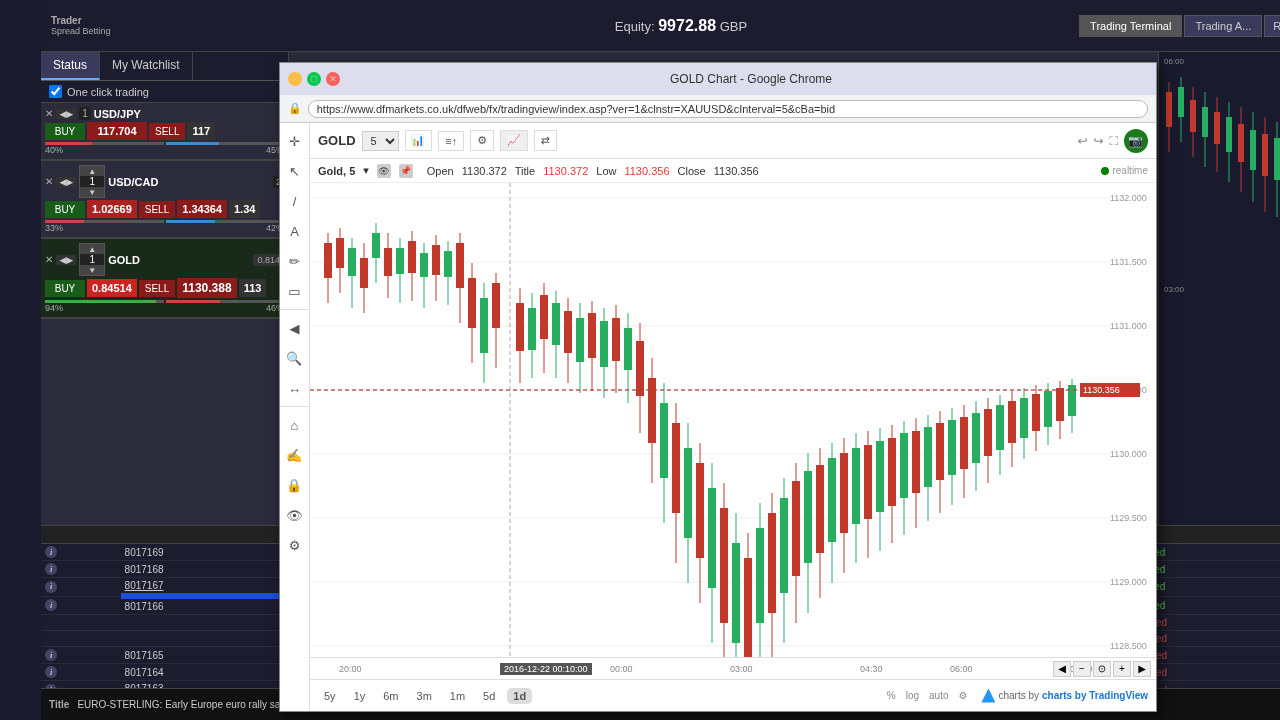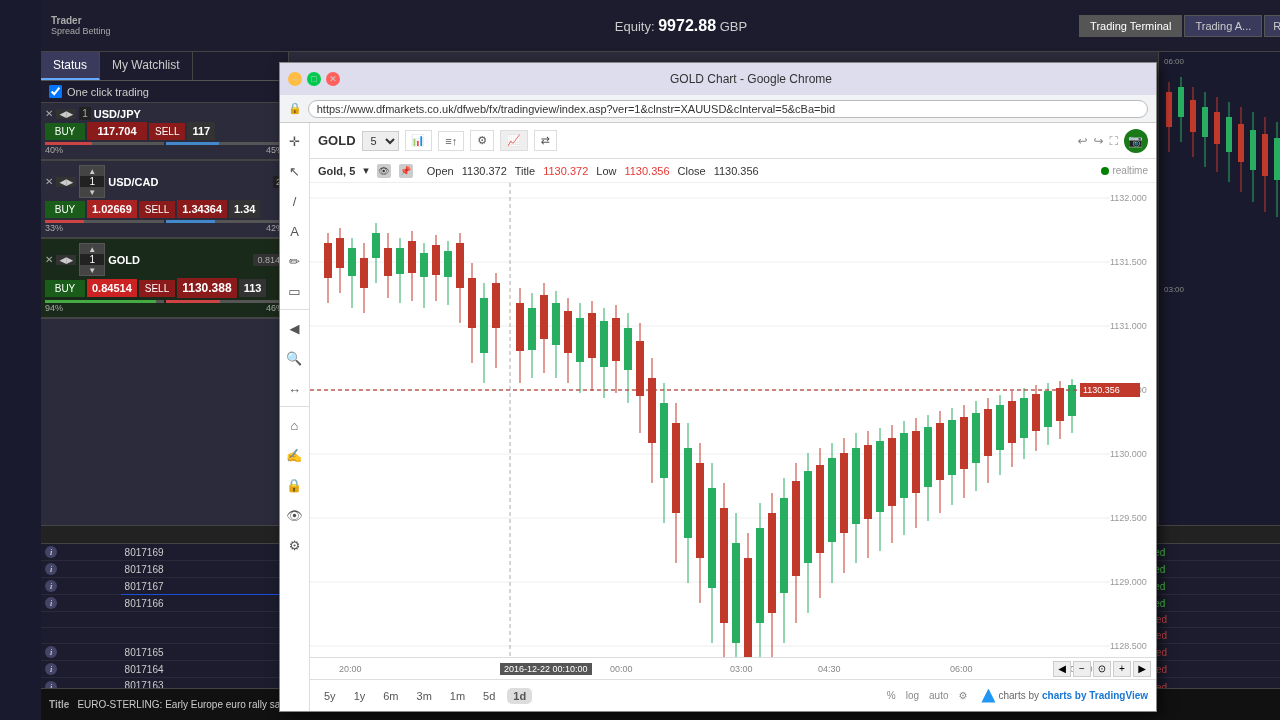--- a/index.html
+++ b/index.html
@@ -544,21 +544,21 @@
             <text x="773" y="210" font-size="9" fill="#fff">1130.356</text>
           </svg>
         </div>
 
         <div style="height:22px;background:#fff;border-top:1px solid #ddd;display:flex;align-items:center;font-size:9px;color:#888;padding:0 4px;position:relative;">
           <div style="position:absolute;left:190px;background:#555;color:#fff;padding:1px 4px;font-size:9px;z-index:2;">2016-12-22 00:10:00</div>
           <span style="position:absolute;left:29px;">20:00</span>
           <span style="position:absolute;left:200px;">21</span>
           <span style="position:absolute;left:300px;">00:00</span>
           <span style="position:absolute;left:420px;">03:00</span>
-          <span style="position:absolute;left:508px;text-align:right;">04:30</span>
+          <span style="position:absolute;left:550px;text-align:right;">04:30</span>
           <span style="position:absolute;left:640px;">06:00</span>
           <span style="position:absolute;left:760px;">08:00</span>
 
           <div style="position:absolute;right:5px;display:flex;gap:2px;">
             <button style="width:18px;height:16px;background:#eee;border:1px solid #ccc;cursor:pointer;font-size:10px;">◀</button>
             <button style="width:18px;height:16px;background:#eee;border:1px solid #ccc;cursor:pointer;font-size:10px;">−</button>
             <button style="width:18px;height:16px;background:#eee;border:1px solid #ccc;cursor:pointer;font-size:10px;">⊙</button>
             <button style="width:18px;height:16px;background:#eee;border:1px solid #ccc;cursor:pointer;font-size:10px;">+</button>
             <button style="width:18px;height:16px;background:#eee;border:1px solid #ccc;cursor:pointer;font-size:10px;">▶</button>
           </div>
@@ -663,21 +663,21 @@
             <td style="color:#6af;font-size:9px;padding:2px 4px;border-bottom:1px solid #2a2a3a;"><span class="i-icon">i</span></td>
             <td style="color:#ccc;padding:2px 4px;border-bottom:1px solid #2a2a3a;">8017168</td>
             <td style="color:#ccc;padding:2px 4px;border-bottom:1px solid #2a2a3a;">EUR/USD</td>
             <td style="color:#ccc;padding:2px 4px;border-bottom:1px solid #2a2a3a;">market</td>
             <td style="color:#ccc;padding:2px 4px;border-bottom:1px solid #2a2a3a;text-align:right;">0</td>
             <td style="color:#ccc;padding:2px 4px;border-bottom:1px solid #2a2a3a;text-align:right;">1131.422</td>
             <td style="color:#44cc44;padding:2px 4px;border-bottom:1px solid #2a2a3a;">executed</td>
           </tr>
           <tr>
             <td style="color:#6af;font-size:9px;padding:2px 4px;border-bottom:1px solid #2a2a3a;"><span class="i-icon">i</span></td>
-            <td style="color:#ccc;padding:2px 4px;border-bottom:1px solid #1d4ed8;">8017167</td>
+            <td style="color:#ccc;padding:2px 4px;border-bottom:6px solid #1d4ed8;text-decoration:underline;">8017167</td>
             <td style="color:#ccc;padding:2px 4px;border-bottom:1px solid #2a2a3a;">EUR/GBP</td>
             <td style="color:#ccc;padding:2px 4px;border-bottom:1px solid #2a2a3a;">market</td>
             <td style="color:#ccc;padding:2px 4px;border-bottom:1px solid #2a2a3a;text-align:right;">0</td>
             <td style="color:#ccc;padding:2px 4px;border-bottom:1px solid #2a2a3a;text-align:right;">117.619</td>
             <td style="color:#44cc44;padding:2px 4px;border-bottom:1px solid #2a2a3a;">executed</td>
           </tr>
           <tr>
             <td style="color:#6af;font-size:9px;padding:2px 4px;border-bottom:1px solid #2a2a3a;"><span class="i-icon">i</span></td>
             <td style="color:#ccc;padding:2px 4px;border-bottom:1px solid #2a2a3a;">8017166</td>
             <td style="color:#ccc;padding:2px 4px;border-bottom:1px solid #2a2a3a;">USD/CAD</td>

